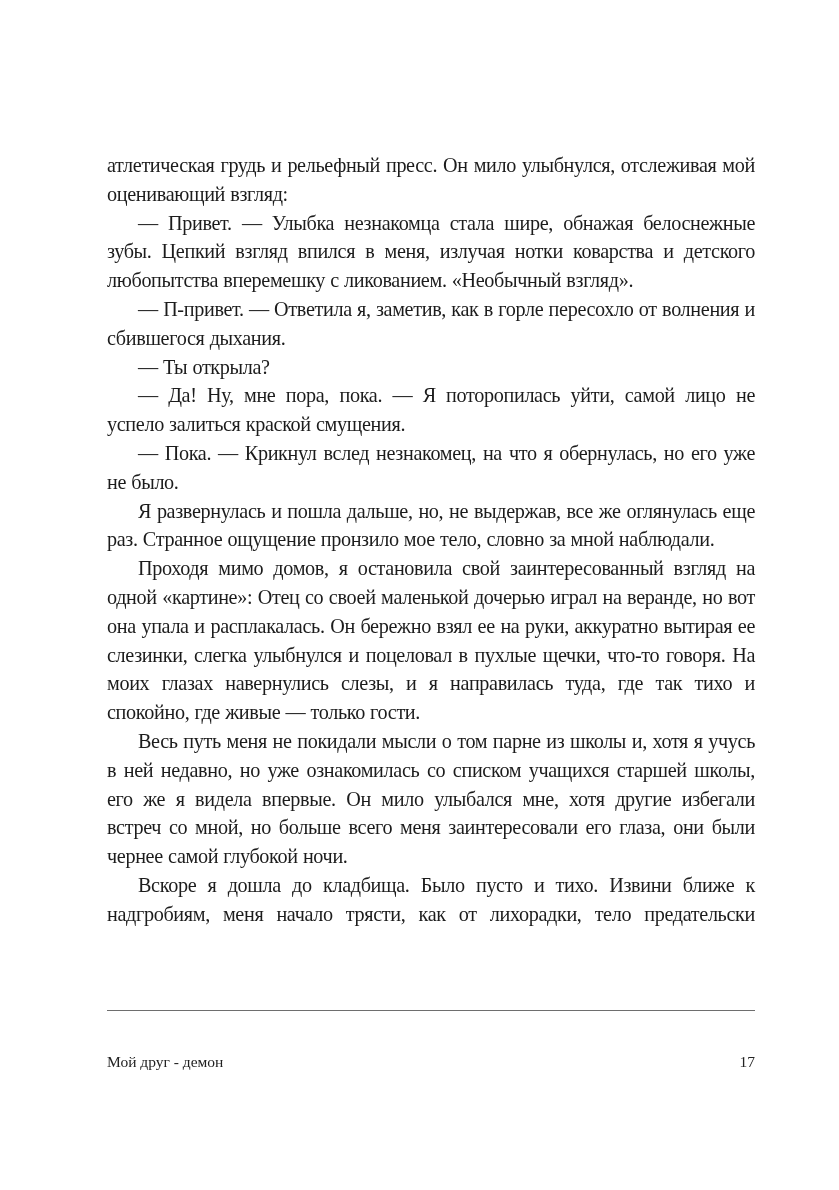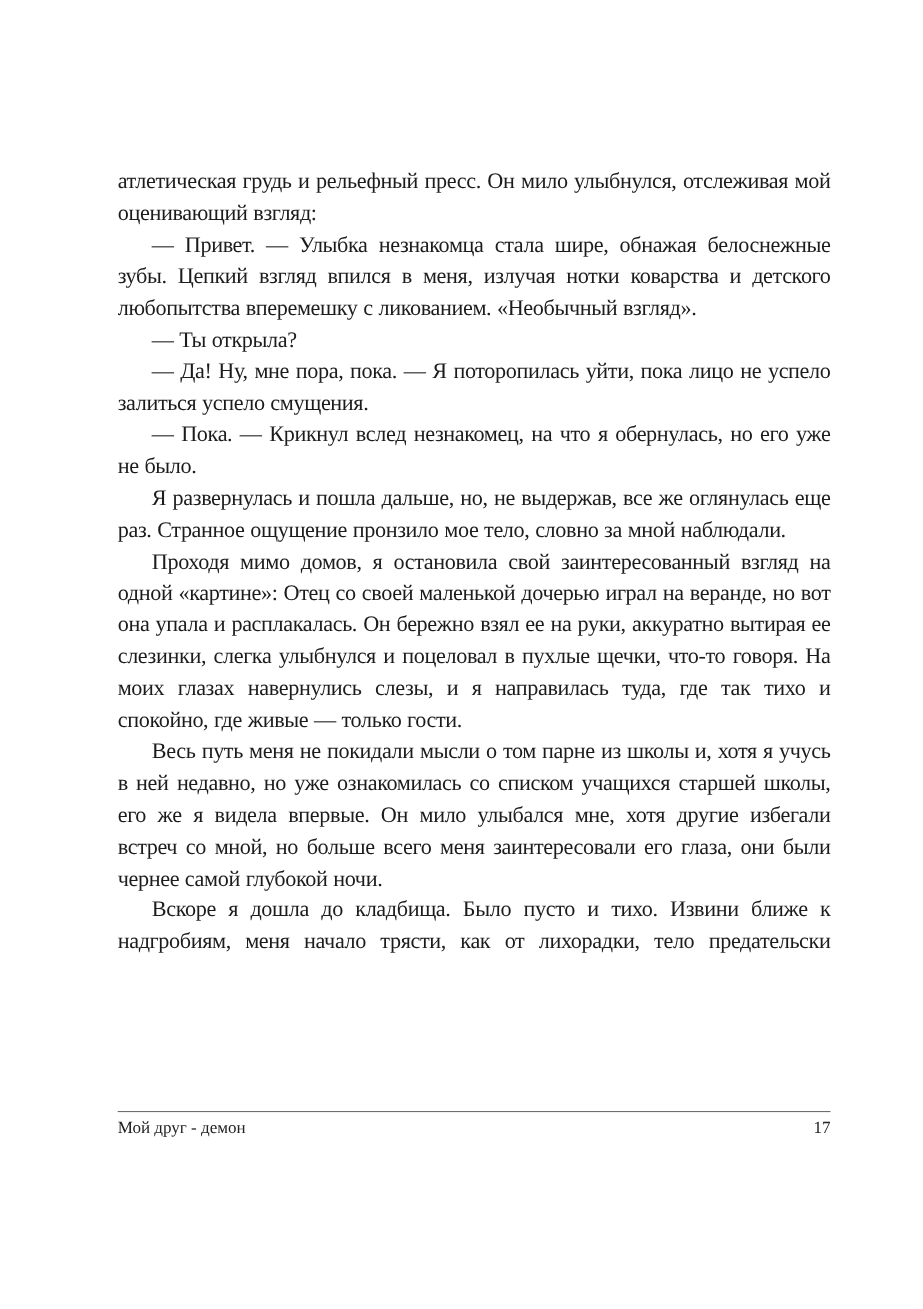--- a/index.html
+++ b/index.html
@@ -49,38 +49,39 @@
       position: absolute;
       left: 107px;
       top: 1010px;
       width: 648px;
       height: 0;
       border-top: 1px solid #6e6e6e;
     }
     .footer {
       position: absolute;
       left: 107px;
-      top: 1016px;
+      top: 1052px;
       width: 648px;
       font-size: 15.5px;
       line-height: 20px;
       display: flex;
       justify-content: space-between;
       color: #222222;
     }
   </style>
 </head>
 <body>
 
 <div class="page">
   <div class="text-block">
     <p class="para no-indent">атлетическая грудь и рельефный пресс. Он мило улыбнулся, отслеживая мой оценивающий взгляд:</p>
     <p class="para">— Привет. — Улыбка незнакомца стала шире, обнажая белоснежные зубы. Цепкий взгляд впился в меня, излучая нотки коварства и детского любопытства вперемешку с ликованием. «Необычный взгляд».</p>
+    <p class="para">— П-привет. — Ответила я, заметив, как в горле пересохло от волнения и сбившегося дыхания.</p>
     <p class="para">— Ты открыла?</p>
-    <p class="para">— Да! Ну, мне пора, пока. — Я поторопилась уйти, пока лицо не успело залиться успело смущения.</p>
+    <p class="para">— Да! Ну, мне пора, пока. — Я поторопилась уйти, самой лицо не успело залиться краской смущения.</p>
     <p class="para">— Пока. — Крикнул вслед незнакомец, на что я обернулась, но его уже не было.</p>
     <p class="para">Я развернулась и пошла дальше, но, не выдержав, все же оглянулась еще раз. Странное ощущение пронзило мое тело, словно за мной наблюдали.</p>
     <p class="para">Проходя мимо домов, я остановила свой заинтересованный взгляд на одной «картине»: Отец со своей маленькой дочерью играл на веранде, но вот она упала и расплакалась. Он бережно взял ее на руки, аккуратно вытирая ее слезинки, слегка улыбнулся и поцеловал в пухлые щечки, что-то говоря. На моих глазах навернулись слезы, и я направилась туда, где так тихо и спокойно, где живые — только гости.</p>
     <p class="para">Весь путь меня не покидали мысли о том парне из школы и, хотя я учусь в ней недавно, но уже ознакомилась со списком учащихся старшей школы, его же я видела впервые. Он мило улыбался мне, хотя другие избегали встреч со мной, но больше всего меня заинтересовали его глаза, они были чернее самой глубокой ночи.</p>
     <p class="para continued-end">Вскоре я дошла до кладбища. Было пусто и тихо. Извини ближе к надгробиям, меня начало трясти, как от лихорадки, тело предательски</p>
   </div>
 
   <div class="footer-rule"></div>
 
   <div class="footer">

